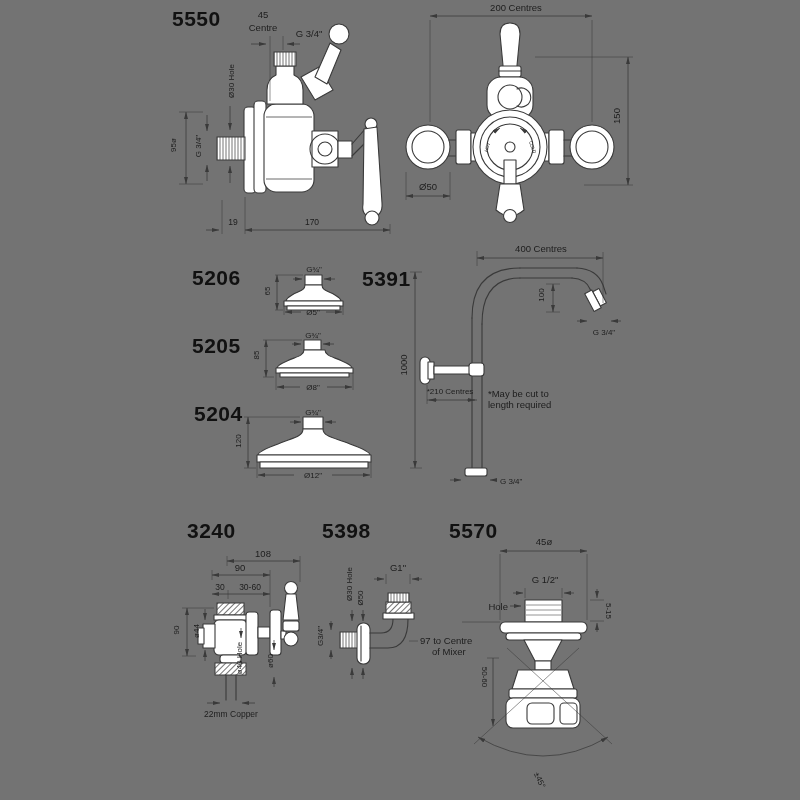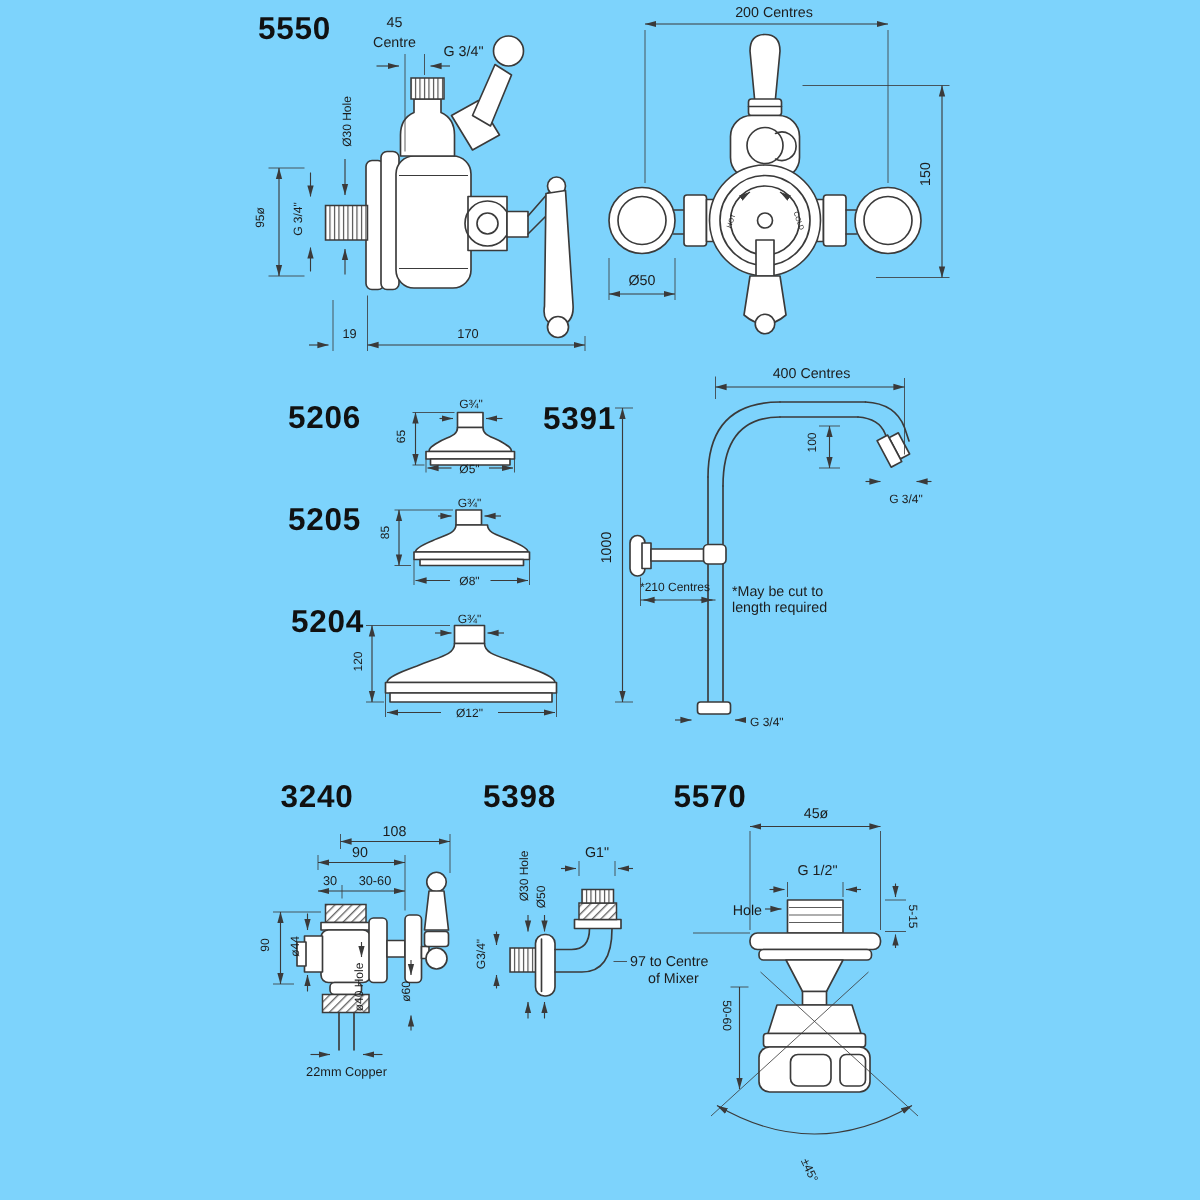--- a/index.html
+++ b/index.html
@@ -1,16 +1,16 @@
 <!DOCTYPE html>
 <html><head>
 <meta charset="utf-8">
 <style>
   html,body{margin:0;padding:0;background:#fff;}
-  #sheet{position:relative;width:800px;height:800px;background:#7dd3fc;overflow:hidden;}
+  #sheet{position:relative;width:800px;height:800px;background:#737373;overflow:hidden;}
   svg{display:block;}
   
   .o  {fill:none;stroke:#3a3a3a;stroke-width:1.1;stroke-linejoin:round;stroke-linecap:round;}
   .of {fill:#ffffff;stroke:#3a3a3a;stroke-width:1.1;stroke-linejoin:round;}
   .hv {fill:url(#pv);stroke:#3a3a3a;stroke-width:1;}
   .hd {fill:url(#pd);stroke:#3a3a3a;stroke-width:1;}
   .d  {fill:none;stroke:#3a3a3a;stroke-width:.75;}
   .x  {fill:none;stroke:#3a3a3a;stroke-width:.55;}
   
   text{fill:#1d1d1d;font-family:"Liberation Sans",sans-serif;}

